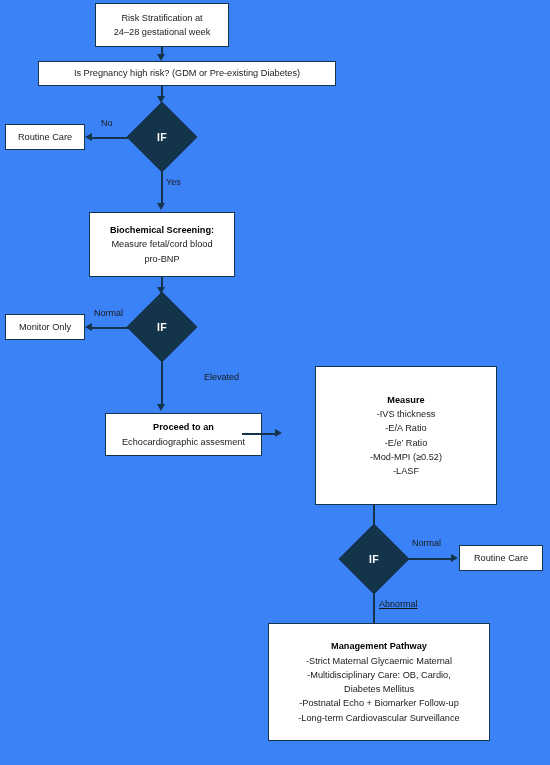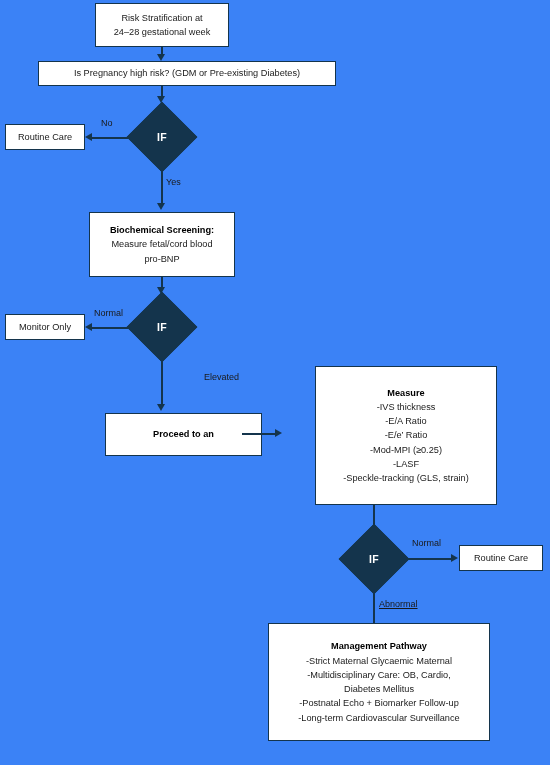--- a/index.html
+++ b/index.html
@@ -147,33 +147,33 @@
   <div class="node" style="left:5px; top:314px; width:80px; height:26px;">
     <div class="ln">Monitor Only</div>
   </div>
 
   <div class="vline" style="left:161px; top:352px; height:53px;"></div>
   <div class="arrow down" style="left:157px; top:404px;"></div>
   <div class="edgelabel" style="left:172px; top:372px;padding-left:32px;">Elevated</div>
 
   <div class="node" style="left:85px; top:413px; width:157px; height:43px;margin-left:20px;">
     <div class="ttl">Proceed to an</div>
+    <div class="ln">Echocardiographic assesment</div>
   </div>
 
   <div class="hline" style="left:242px; top:433px; width:34px;"></div>
   <div class="arrow right" style="left:275px; top:429px;"></div>
 
   <div class="node" style="left:283px; top:366px; width:182px; height:139px;margin-left:32px;">
     <div class="ttl">Measure</div>
     <div class="ln">-IVS thickness</div>
     <div class="ln">-E/A Ratio</div>
     <div class="ln">-E/e’ Ratio</div>
-    <div class="ln">-Mod-MPI (≥0.25)</div>
+    <div class="ln">-Mod-MPI (≥0.52)</div>
     <div class="ln">-LASF</div>
-    <div class="ln">-Speckle-tracking (GLS, strain)</div>
   </div>
 
   <div class="vline" style="left:373px; top:505px; height:20px;"></div>
 
   <div class="diamond" style="left:349px; top:534px; width:50px; height:50px;">
     <div class="dlabel">IF</div>
   </div>
 
   <div class="hline" style="left:404px; top:557.5px; width:48px;"></div>
   <div class="arrow right" style="left:451px; top:553.5px;"></div>

